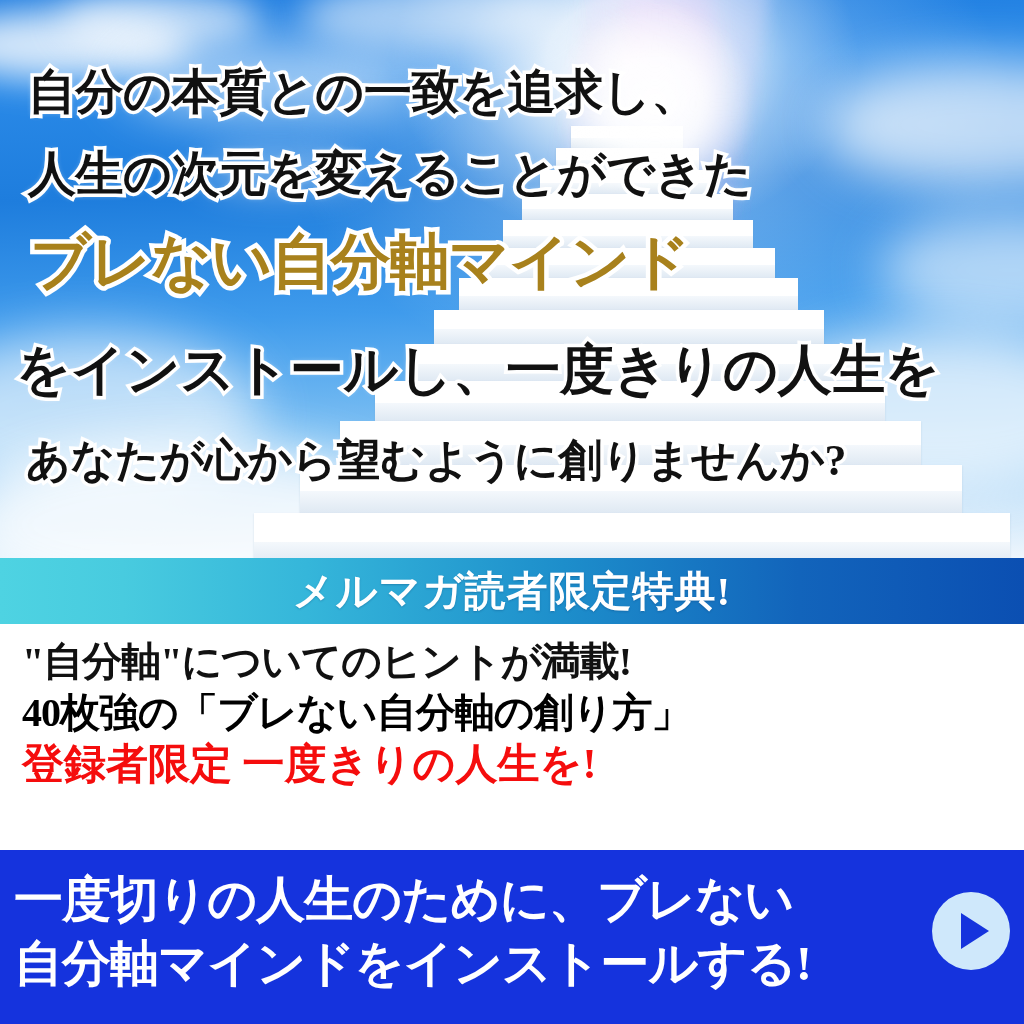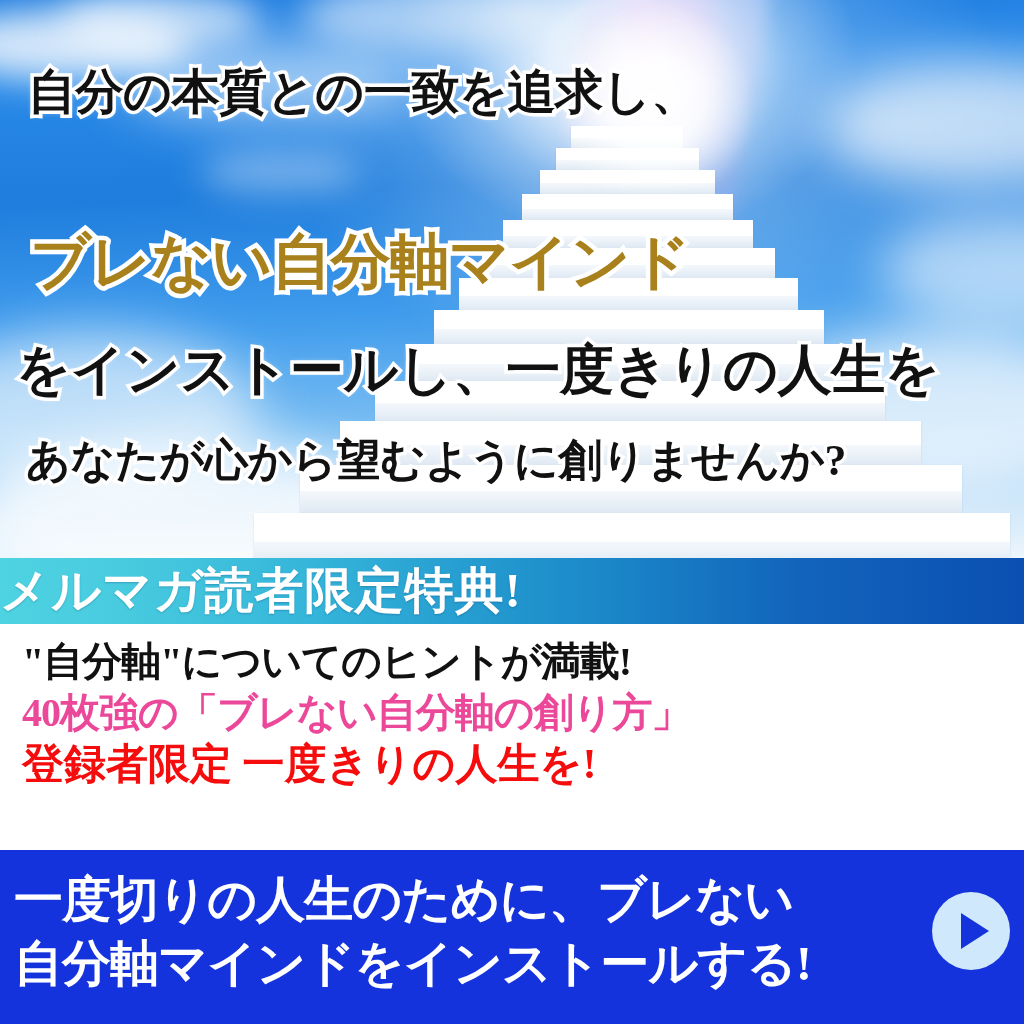--- a/index.html
+++ b/index.html
@@ -80,30 +80,30 @@
   .hl4 { left:16px; top:334px; font-size:54px; }
   .hl5 { left:26px; top:403px; font-size:44px;margin-top:28px; }
 
   
   .teal-banner {
     position:absolute; left:0; top:558px; width:1024px; height:66px;
     background:linear-gradient(90deg,#4ed3e2 0%, #48cbdf 12%, #35b6da 30%, #1d8ecb 55%, #1264bb 78%, #0b4fb2 100%);
   }
   .teal-banner .btxt {
     position:absolute; left:0; right:0; top:50%; transform:translateY(-50%);
-    color:#ffffff; font-size:49px; font-weight:700;
+    text-align:center; color:#ffffff; font-size:41px; font-weight:700;
     letter-spacing:1px; text-shadow:0 1px 2px rgba(0,40,90,0.25);
   }
 
   
   .bonus { position:absolute; left:0; top:624px; width:1024px; height:226px; background:#ffffff; }
   .bonus-lines { position:absolute; left:22px; top:14px; }
   .bl { white-space:nowrap; font-weight:700; }
   .bl-1 { font-size:40px; color:#111111; line-height:1.22; letter-spacing:-1px; }
-  .bl-2 { font-size:40px; color:#ec4899; line-height:1.28; letter-spacing:-1px; }
+  .bl-2 { font-size:40px; color:#000000; line-height:1.28; letter-spacing:-1px; }
   .bl-3 { font-size:42px; color:#f50d0d; line-height:1.26; letter-spacing:0px; }
 
   
   .cta {
     position:absolute; left:0; top:850px; width:1024px; height:174px;
     background:#1533dd;
   }
   .cta-text {
     position:absolute; left:14px; top:18px; width:904px;
     color:#ffffff; font-weight:700; font-size:49px; line-height:1.30;
@@ -181,20 +181,21 @@
           <div class="riser"></div>
         </div>
       <div class="step" style="left:254px; top:513px; width:756px; height:52px;">
           <div class="riser"></div>
         </div>
       <div class="glowtop"></div>
     </div>
 
     <div class="hero-text">
       <div class="hl hl1">自分の本質との一致を追求し、</div>
+      <div class="hl hl2">人生の次元を変えることができた</div>
       <div class="hl-gold">ブレない自分軸マインド</div>
       <div class="hl hl4">をインストールし、一度きりの人生を</div>
       <div class="hl hl5">あなたが心から望むように創りませんか?</div>
     </div>
   </div>
 
   <div class="teal-banner">
     <div class="btxt">メルマガ読者限定特典!</div>
   </div>
 

